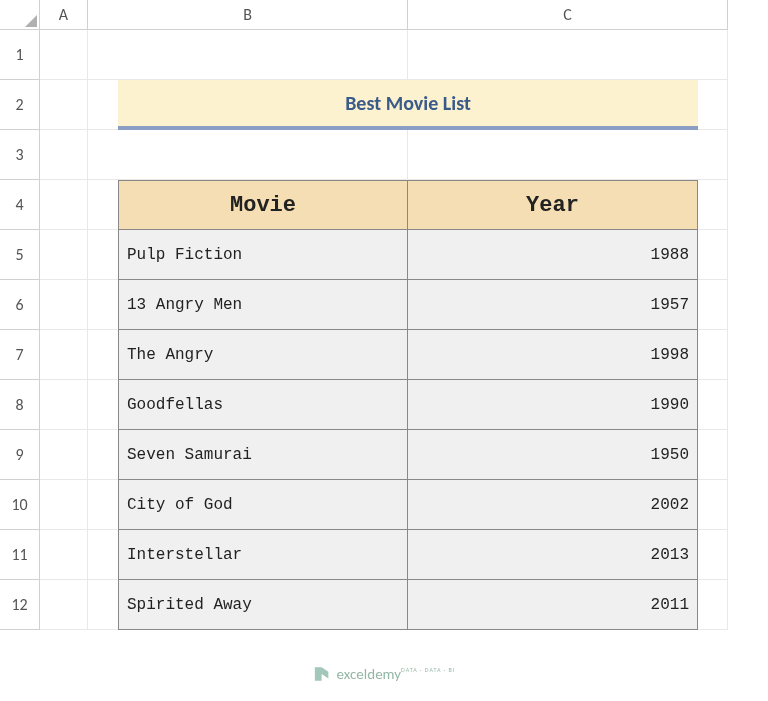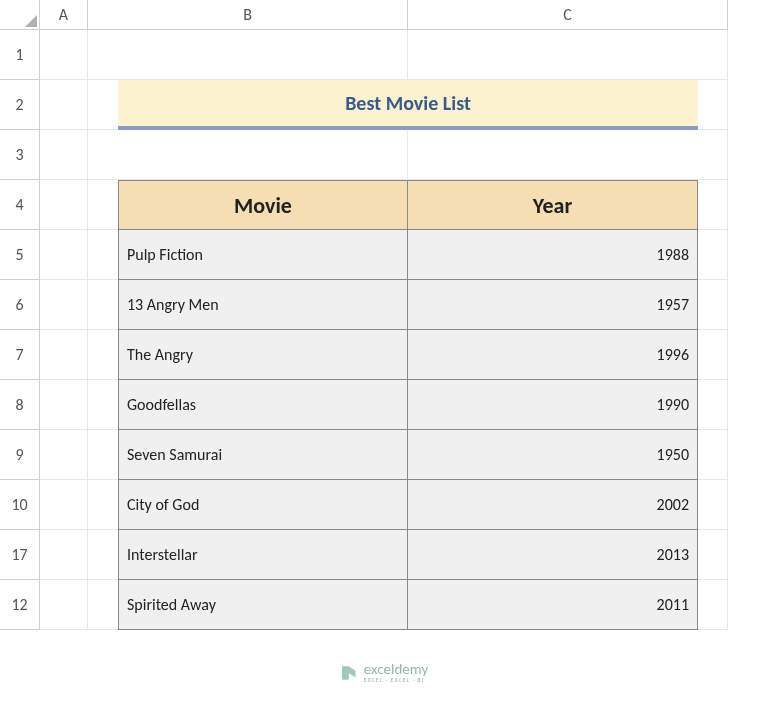--- a/index.html
+++ b/index.html
@@ -84,20 +84,21 @@
       font-weight: bold;
       color: #3a5a8a;
       border-bottom: 4px solid #8a9dc4;
       margin-left: 30px;
       margin-right: 30px;
     }
     .table-box {
       margin-top: 50px;
       margin-left: 30px;
       margin-right: 30px;
+      font-family: Liberation Mono, monospace;
     }
     .table-row {
       display: flex;
       height: 50px;
     }
     .table-header {
       display: flex;
       height: 50px;
     }
     .th {
@@ -148,21 +149,21 @@
     }
     .watermark-icon {
       width: 18px;
       height: 18px;
     }
     .watermark-text {
       font-size: 15px;
       color: #3a7a5a;
       font-weight: 500;
       display: flex;
-      flex-direction: column;
+      flex-direction: row;
       line-height: 1;
     }
     .watermark-sub {
       font-size: 6px;
       color: #3a7a5a;
       letter-spacing: 1px;
     }
   </style>
 </head>
 <body>
@@ -216,21 +217,21 @@
   <div class="row-header">9</div>
   <div class="cell content-bg"></div>
   <div class="cell content-bg"></div>
   <div class="cell content-bg"></div>
 
   <div class="row-header">10</div>
   <div class="cell content-bg"></div>
   <div class="cell content-bg"></div>
   <div class="cell content-bg"></div>
 
-  <div class="row-header">17</div>
+  <div class="row-header">11</div>
   <div class="cell content-bg"></div>
   <div class="cell content-bg"></div>
   <div class="cell content-bg"></div>
 
   <div class="row-header">12</div>
   <div class="cell content-bg"></div>
   <div class="cell content-bg"></div>
   <div class="cell content-bg"></div>
 </div>
 
@@ -244,21 +245,21 @@
     <div class="table-row">
       <div class="td td-movie"> Pulp  Fiction</div>
       <div class="td td-year">1988</div>
     </div>
     <div class="table-row">
       <div class="td td-movie"> 13 Angry Men</div>
       <div class="td td-year">1957</div>
     </div>
     <div class="table-row">
       <div class="td td-movie">The Angry</div>
-      <div class="td td-year">1996</div>
+      <div class="td td-year">1998</div>
     </div>
     <div class="table-row">
       <div class="td td-movie"> Goodfellas</div>
       <div class="td td-year">1990</div>
     </div>
     <div class="table-row">
       <div class="td td-movie">Seven Samurai</div>
       <div class="td td-year">1950</div>
     </div>
     <div class="table-row">
@@ -275,15 +276,15 @@
     </div>
   </div>
 </div>
 
 <div class="watermark">
   <svg class="watermark-icon" viewBox="0 0 24 24" fill="#3a8a6a">
     <path d="M3 3 L12 3 L12 12 L3 12 Z M12 3 L21 9 L21 18 L12 12 Z M3 12 L12 12 L12 21 L3 21 Z" opacity="0.85"></path>
   </svg>
   <div class="watermark-text">
     <span>exceldemy</span>
-    <span class="watermark-sub">EXCEL · EXCEL · BI</span>
+    <span class="watermark-sub">DATA · DATA · BI</span>
   </div>
 </div>
 
 </body></html>

